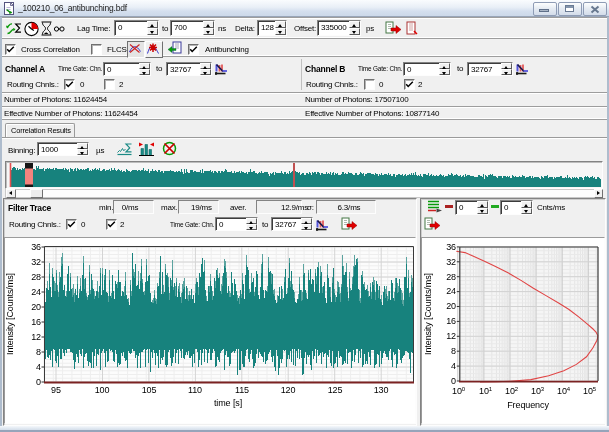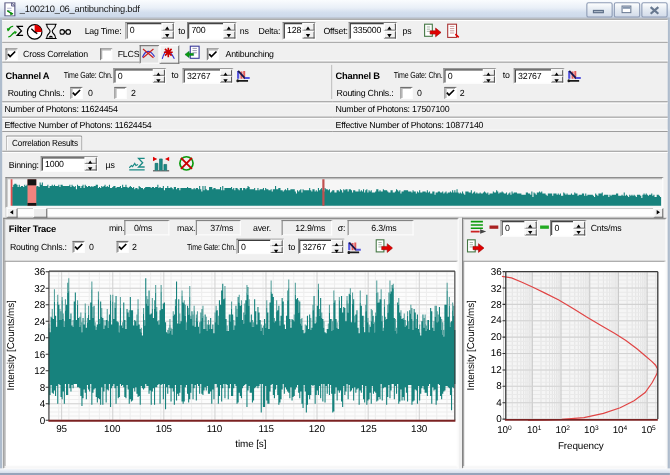--- a/index.html
+++ b/index.html
@@ -266,24 +266,24 @@
     </div>
 <div class="abs" style="left:30px;top:189px;width:13px;height:9px;background:#ececec;border:1px solid;border-color:#fdfdfd #707070 #707070 #fdfdfd;box-sizing:border-box"></div>
 <div class="abs sunk" style="left:3px;top:198px;width:414px;height:228px;box-shadow:inset 1px 1px 0 #cdcdcd"></div>
 <div class="abs sunk" style="left:420px;top:198px;width:186px;height:228px;box-shadow:inset 1px 1px 0 #cdcdcd"></div>
 <span class="lab" style="left:8px;top:203px;font-weight:bold;font-size:8.5px">Filter Trace</span>
 <span class="lab" style="left:99px;top:203px">min.</span>
 <div class="abs sunk" style="left:113px;top:200px;width:41px;height:14px;background:#f0f0f0"></div>
     <span class="lab" style="left:113px;top:203px;width:34px;text-align:center">0/ms</span>
 <span class="lab" style="left:161px;top:203px">max.</span>
 <div class="abs sunk" style="left:178px;top:200px;width:41px;height:14px;background:#f0f0f0"></div>
-    <span class="lab" style="left:178px;top:203px;width:47px;text-align:center">37/ms</span>
+    <span class="lab" style="left:178px;top:203px;width:47px;text-align:center">19/ms</span>
 <span class="lab" style="left:230px;top:203px">aver.</span>
 <div class="abs sunk" style="left:256px;top:200px;width:46px;height:14px;background:#f0f0f0"></div>
-    <span class="lab" style="left:256px;top:203px;width:52px;text-align:center">12.9/ms</span>
+    <span class="lab" style="left:256px;top:203px;width:52px;text-align:right">12.9/ms</span>
 <span class="lab" style="left:307px;top:203px">σ:</span>
 <div class="abs sunk" style="left:316px;top:200px;width:60px;height:14px;background:#f0f0f0"></div>
     <span class="lab" style="left:316px;top:203px;width:66px;text-align:center">6.3/ms</span>
 <span class="lab" style="left:9px;top:220px">Routing Chnls.:</span>
 <span class="cb" style="left:66px;top:219px">
       <svg width="11" height="11" viewBox="0 0 11 11">
         <path d="M2.2 5.2l2 2.3L8.8 2.8" stroke="#000" stroke-width="1.5" fill="none"></path>
       </svg>
     </span>
     <span class="cbl" style="left:81px;top:220px">0</span>

